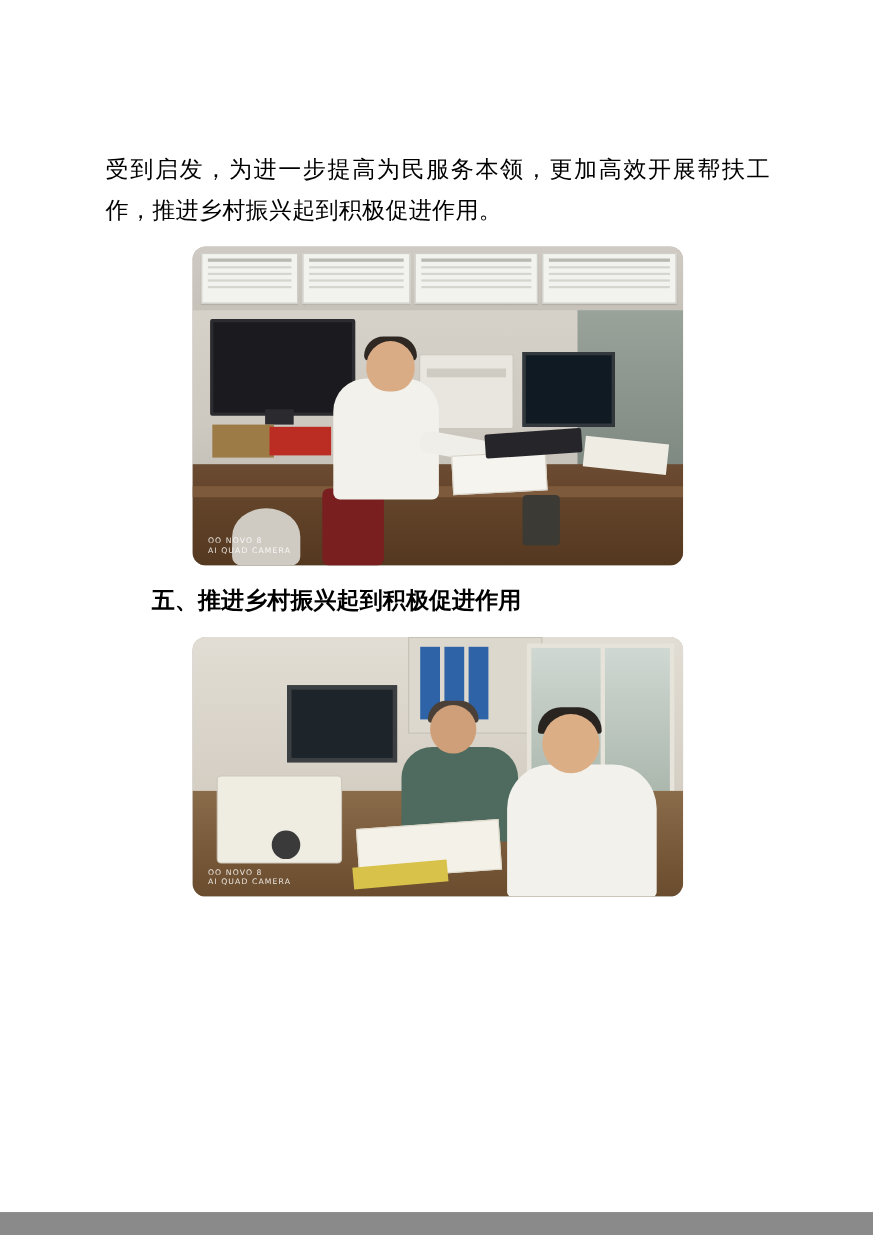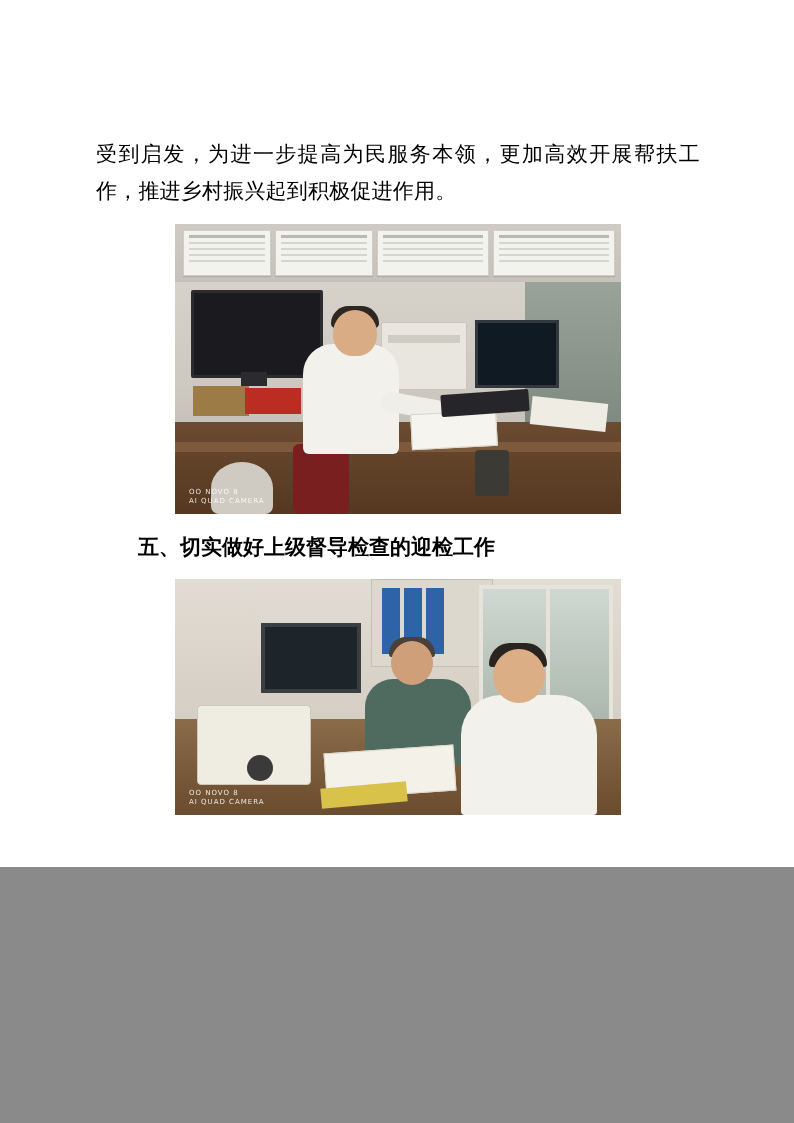--- a/index.html
+++ b/index.html
@@ -3,21 +3,21 @@
 <meta charset="utf-8">
 <style>
   html, body {
     margin: 0;
     padding: 0;
     background: #8a8a8a;
   }
   .page {
     position: relative;
     width: 794px;
-    height: 867px;
+    height: 1102px;
     background: #ffffff;
     margin: 0 auto;
     overflow: hidden;
     font-family: "Liberation Serif", "DejaVu Serif", serif;
     color: #000000;
   }
   .content {
     position: absolute;
     left: 96px;
     top: 136px;
@@ -46,20 +46,21 @@
     margin: 14px 0 10px 0;
     display: flex;
     justify-content: center;
   }
 
   
   .photo {
     position: relative;
     overflow: hidden;
     background: #b9b4ac;
+    border-radius: 12px;
   }
   .photo1 {
     width: 446px;
     height: 290px;
   }
   .photo2 {
     width: 446px;
     height: 236px;
   }
   .watermark {
@@ -296,21 +297,21 @@
         <div class="p1-book"></div>
         <div class="p1-keyboard"></div>
         <div class="p1-papers"></div>
         <div class="p1-cup"></div>
         <div class="p1-fan"></div>
         <div class="watermark"><span>OO NOVO 8</span>
 <span>AI QUAD CAMERA</span></div>
       </div>
     </div>
 
-    <h2 class="heading">五、切实做好上级督导检查的迎检工作</h2>
+    <h2 class="heading">五、推进乡村振兴起到积极促进作用</h2>
 
 
     <div class="figure">
       <div class="photo photo2">
         <div class="p2-wall"></div>
         <div class="p2-cabinet">
           <div class="p2-folder" style="left:10px;"></div>
           <div class="p2-folder" style="left:32px;"></div>
           <div class="p2-folder" style="left:54px;"></div>
         </div>

